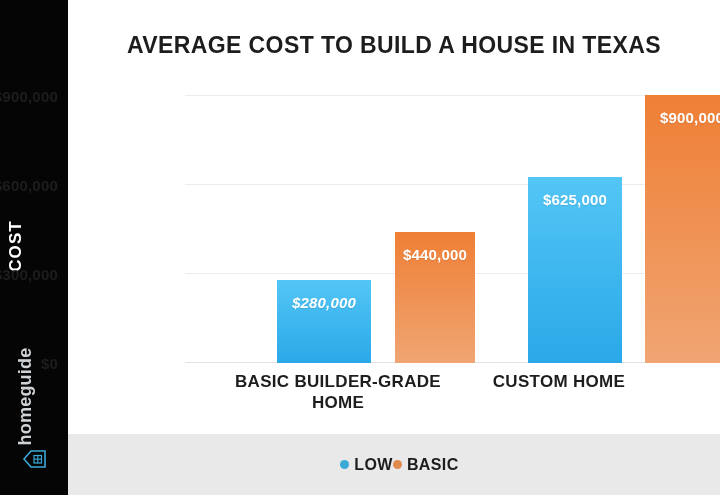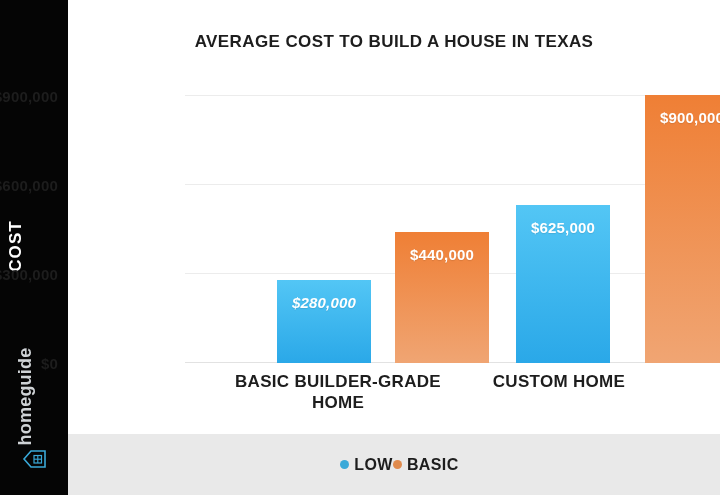--- a/index.html
+++ b/index.html
@@ -36,21 +36,21 @@
 
   
   .panel {
     position:absolute; left:68px; top:0; width:652px; height:495px;
     background:#ffffff;
   }
   .chart-title {
     position:absolute; left:0; top:32px; width:652px;
     text-align:center;
     color:#1d1d1d;
-    font-size:17px; font-weight:bold; letter-spacing:0.4px;
+    font-size:23px; font-weight:bold; letter-spacing:0.4px;
   }
 
   
   .plot {
     position:absolute; left:117px; top:88px; width:510px; height:275px;
   }
   .gridline {
     position:absolute; left:0; width:510px; height:1px; background:#ececec;
   }
   .baseline {
@@ -122,25 +122,25 @@
 
     <div class="plot">
       <div class="gridline" style="top:7px;"></div>
       <div class="gridline" style="top:96px;"></div>
       <div class="gridline" style="top:185px;"></div>
       <div class="baseline"></div>
 
       <div class="bar low" style="left:92px;  width:94px;  height:83px;font-style:italic;">
         <span class="bar-value">$280,000</span>
       </div>
-      <div class="bar high" style="left:210px; width:94px;  height:131px;">
+      <div class="bar high" style="left:210px; width:80px;  height:131px;">
         <span class="bar-value">$440,000</span>
       </div>
 
-      <div class="bar low" style="left:331px; width:94px;  height:158px;">
+      <div class="bar low" style="left:343px; width:94px;  height:186px;">
         <span class="bar-value">$625,000</span>
       </div>
       <div class="bar high" style="left:460px; width:94px;  height:268px;">
         <span class="bar-value">$900,000</span>
       </div>
     </div>
 
     <div class="cat" style="left:140px; width:260px;">BASIC BUILDER-GRADE HOME</div>
     <div class="cat" style="left:361px; width:260px;">CUSTOM HOME</div>
   </div>

